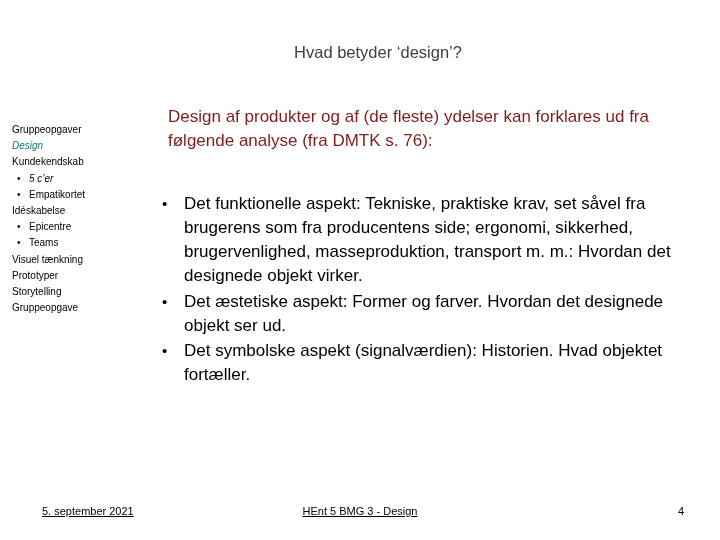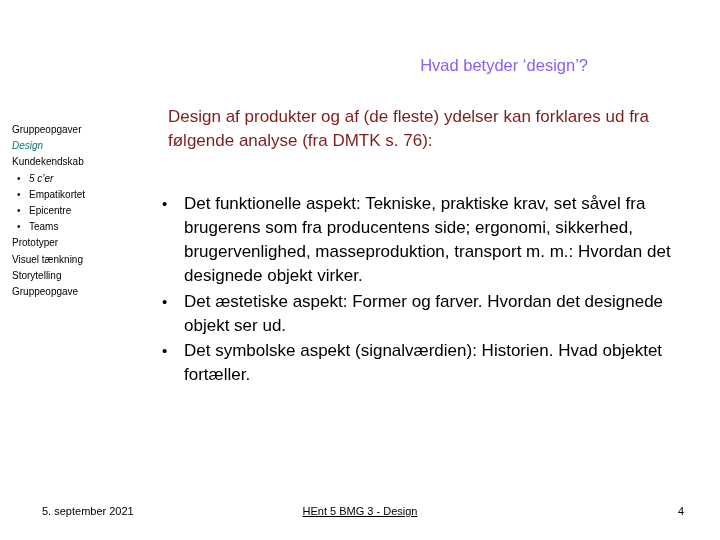--- a/index.html
+++ b/index.html
@@ -20,23 +20,22 @@
     width: 720px;
     height: 540px;
   }
   .title {
     position: absolute;
     left: 168px;
     top: 42px;
     width: 420px;
     font-size: 16.5px;
     line-height: 1.25;
-    color: #8b5cf6;
-    text-align: right;
-    margin-top: 13px;
+    color: #404040;
+    text-align: center;
   }
   .sidebar {
     position: absolute;
     left: 12px;
     top: 122px;
     width: 140px;
     font-size: 10px;
     line-height: 1.62;
     color: #000000;
   }
@@ -98,20 +97,21 @@
     top: 505px;
     width: 720px;
     height: 22px;
     font-size: 11px;
     color: #000000;
   }
   .footer .f-left {
     position: absolute;
     left: 42px;
     top: 0;
+    text-decoration: underline;
   }
   .footer .f-center {
     position: absolute;
     left: 0;
     top: 0;
     width: 720px;
     text-align: center;
     text-decoration: underline;
   }
   .footer .f-right {
@@ -136,31 +136,34 @@
     </div>
     <div>
       <span>Kundekendskab</span>
     </div>
     <div class="bullet">
       <span class="dot">•</span><span class="txt italic">5 c’er</span>
     </div>
     <div class="bullet">
       <span class="dot">•</span><span class="txt">Empatikortet</span>
     </div>
+    <div>
+      <span>Idéskabelse</span>
+    </div>
     <div class="bullet">
       <span class="dot">•</span><span class="txt">Epicentre</span>
     </div>
     <div class="bullet">
       <span class="dot">•</span><span class="txt">Teams</span>
     </div>
     <div>
-      <span>Prototyper</span>
+      <span>Visuel tænkning</span>
     </div>
     <div>
-      <span>Visuel tænkning</span>
+      <span>Prototyper</span>
     </div>
     <div>
       <span>Storytelling</span>
     </div>
     <div>
       <span>Gruppeopgave</span>
     </div>
   </div>
 
   <div class="body-intro">Design af produkter og af (de fleste) ydelser kan forklares ud fra følgende analyse (fra DMTK s. 76):</div>

